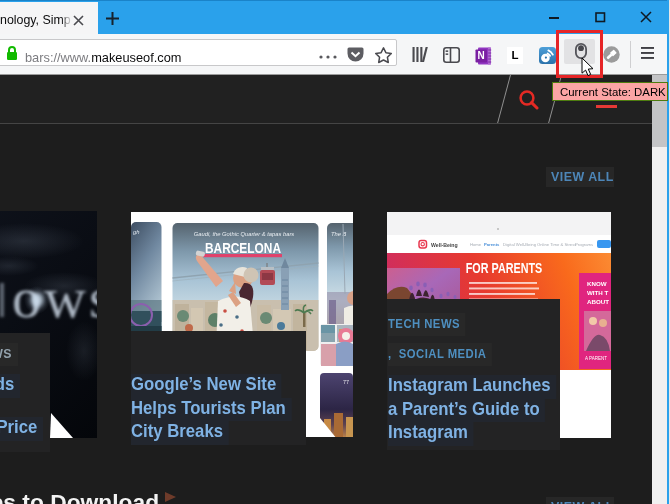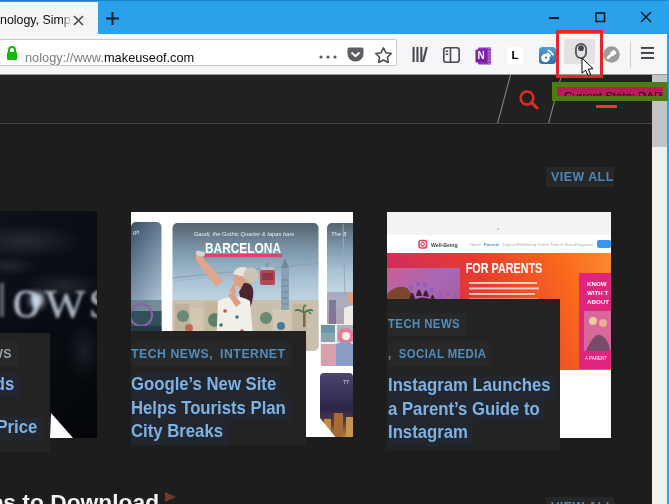--- a/index.html
+++ b/index.html
@@ -37,22 +37,22 @@
   .hl { font-size:17.8px; font-weight:bold; color:#7fb2e4; line-height:21.7px; transform:scaleX(0.94); transform-origin:0 0; }
   .hlr { transform-origin:100% 0 !important; }
   .hl span { background:#22262e; display:inline-block; padding:0 6px 2px 0; }
   
   #sbtrack { position:absolute; left:652px; top:75px; width:15px; height:429px; background:#f0f0f0; }
   #sbthumb { position:absolute; left:652px; top:75px; width:15px; height:72px; background:#c3c4c6; }
   #sbblue { position:absolute; left:666.5px; top:0px; width:2.5px; height:504px; background:#2aa1eb; }
   #sbwhite { position:absolute; left:669px; top:0px; width:1px; height:504px; background:#e8e8e8; }
   
   #redbox { position:absolute; left:556px; top:30px; width:47px; height:48px; border:3px solid #e62527; z-index:50; }
-  #tooltip { position:absolute; left:552px; top:82px; width:116px; height:19px; background:#be185d;
-    border:5px solid #4d7c0f; z-index:60; font-size:11.4px; color:#000; padding:3px 0 0 7px; white-space:nowrap; overflow:hidden; }
+  #tooltip { position:absolute; left:552px; top:82px; width:116px; height:19px; background:#fca5a5;
+    border:1px solid #4d7c0f; z-index:60; font-size:11.4px; color:#000; padding:3px 0 0 7px; white-space:nowrap; overflow:hidden; }
   #cursor { position:absolute; left:581px; top:57px; z-index:70; }
 </style>
 </head>
 <body>
 
 <div id="titlebar">
   <div class="topline"></div>
   <div id="tab">
     <div id="tabtitle">nology, Simp</div>
     <div id="tabfade"></div>
@@ -73,21 +73,21 @@
       <path d="M1,1 L11,11 M11,1 L1,11" stroke="#0f1a24" stroke-width="1.5"></path>
     </svg>
 </div>
 
 <div id="toolbar">
   <div id="urlbar">
     <svg style="position:absolute;left:12px;top:5px" width="14" height="16" viewBox="0 0 14 16">
       <path d="M4 7 V5 a3 3 0 0 1 6 0 V7" fill="none" stroke="#12ba00" stroke-width="2"></path>
       <rect x="2" y="7" width="10" height="8" rx="1.2" fill="#12ba00"></rect>
     </svg>
-    <div id="urltext"><span class="grey">nology://www.</span>makeuseof.com</div>
+    <div id="urltext"><span class="grey">bars://www.</span>makeuseof.com</div>
     <svg style="position:absolute;left:326px;top:15px" width="20" height="4">
         <circle cx="2" cy="2" r="1.6" fill="#58585d"></circle>
         <circle cx="9" cy="2" r="1.6" fill="#58585d"></circle>
         <circle cx="16" cy="2" r="1.6" fill="#58585d"></circle>
       </svg>
     <svg style="position:absolute;left:354px;top:7px" width="17" height="16" viewBox="0 0 17 16">
       <path d="M0.5,2 a1.5 1.5 0 0 1 1.5 -1.5 h13 a1.5 1.5 0 0 1 1.5 1.5 v4.5 a8 8 0 0 1 -16 0 z" fill="#5d5d62"></path>
       <path d="M4.5,5.5 L8.5,9.2 L12.5,5.5" fill="none" stroke="#fff" stroke-width="2"></path>
     </svg>
     <svg style="position:absolute;left:381px;top:6px" width="19" height="18" viewBox="0 0 19 18">
@@ -320,21 +320,20 @@
         <rect x="189" y="161" width="33" height="66" rx="4" fill="url(#night)"></rect>
         <rect x="193" y="207" width="7" height="20" fill="#c78a45"></rect>
         <rect x="203" y="201" width="9" height="26" fill="#a96a35"></rect>
         <rect x="215" y="205" width="7" height="22" fill="#c79550"></rect>
         <text x="212" y="172" font-size="5.5" fill="#fff" opacity="0.85">77</text>
         <polygon points="189,227 189,206 206,227" fill="#ffffff"></polygon>
       </g>
     </svg>
   </div>
   <div class="abs" style="left:131px;top:256px;width:175px;height:114px;background:#232324;"></div>
-  <div class="cat abs" style="left:131px;top:270px;"><span>TECH NEWS, &nbsp;INTERNET</span></div>
   <div class="hl abs" style="left:131px;top:299px;width:200px;">
     <span>Google’s New Site</span><br>
     <span>Helps Tourists Plan</span><br>
     <span>City Breaks</span>
   </div>
 
   <div id="card3img" class="abs" style="left:387px;top:137px;width:224px;height:226px;background:#ffffff;overflow:hidden;">
     <svg width="224" height="226" viewBox="0 0 224 226">
       <defs>
         <linearGradient id="insta" x1="0" y1="0.2" x2="1" y2="0">

